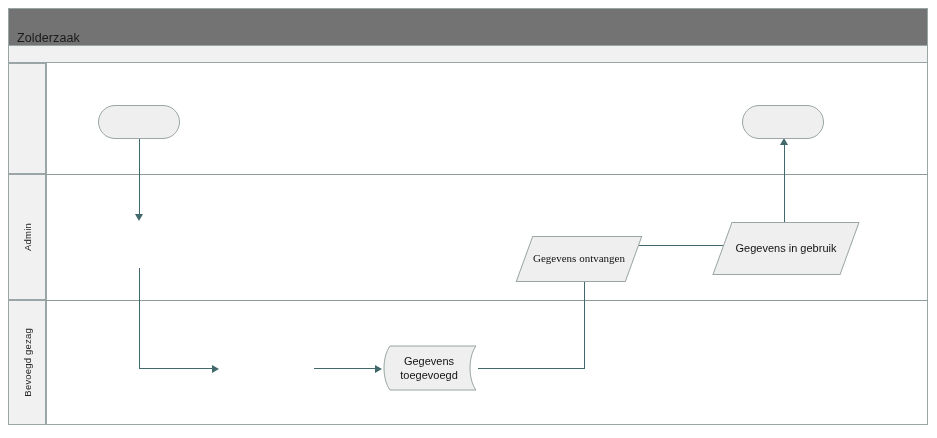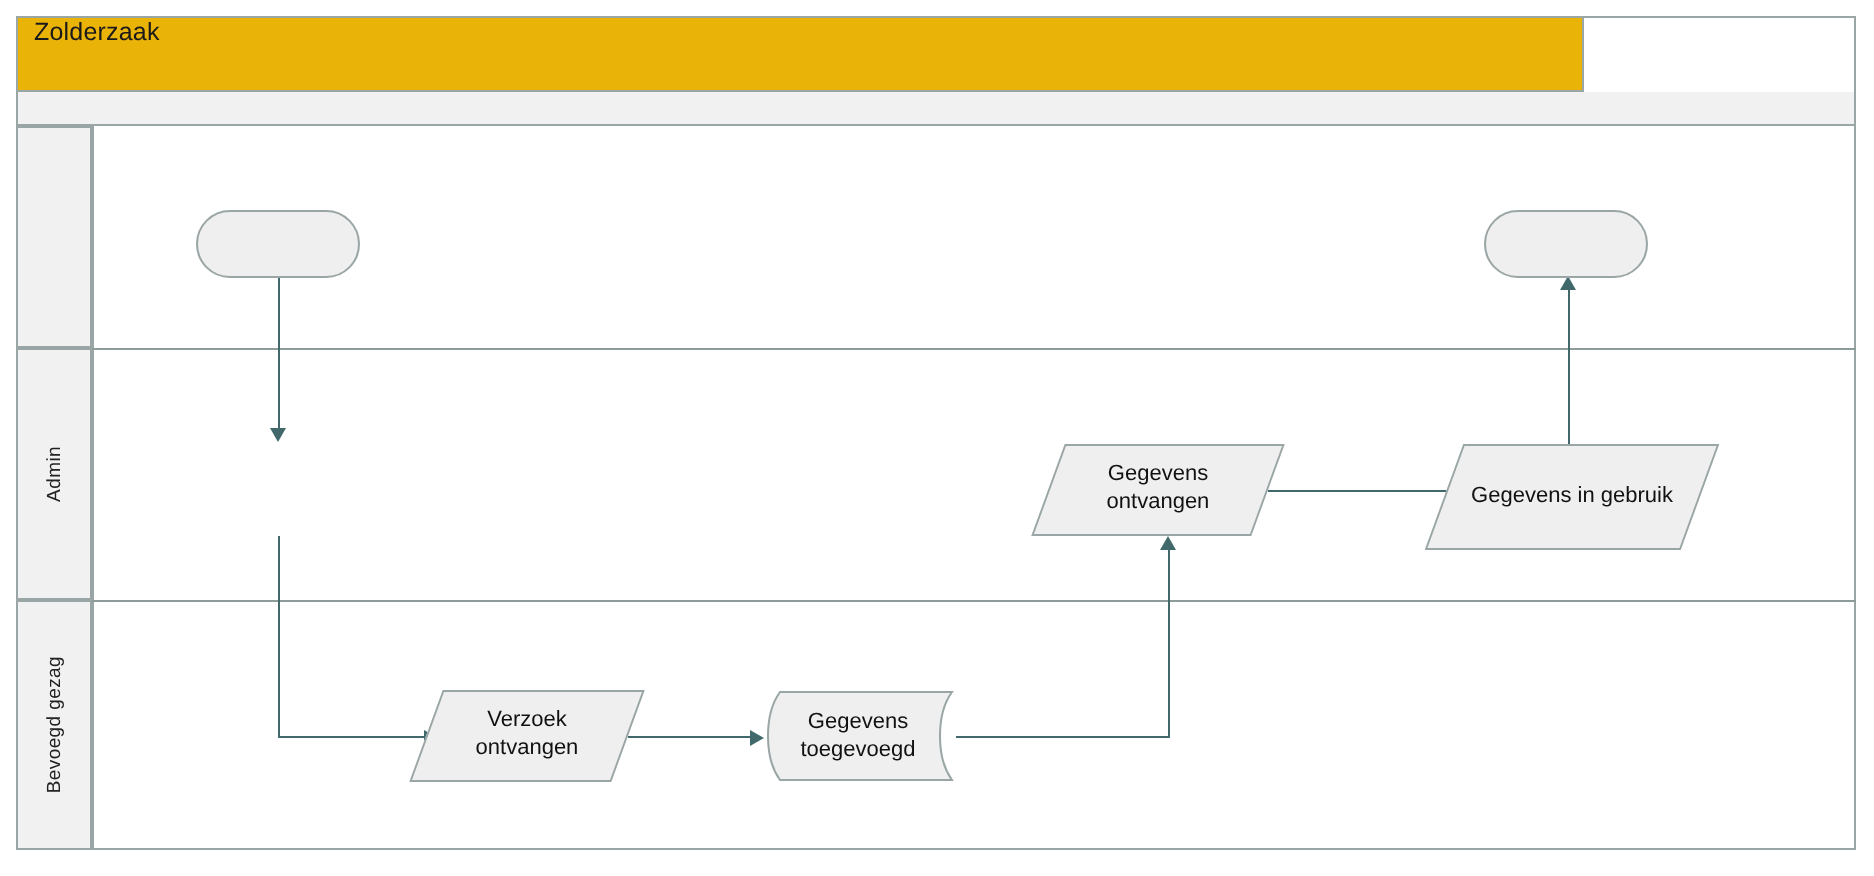--- a/index.html
+++ b/index.html
@@ -20,26 +20,26 @@
     position:absolute;
     left:8px; top:8px;
     width:920px; height:417px;
     border:1px solid #9aa5a5;
     box-sizing:border-box;
     background:#ffffff;
   }
   .pool-title{
     position:absolute;
     left:8px; top:8px;
-    width:784px; height:38px;
-    box-sizing:border-box;
-    background:#eab308;
+    width:920px; height:38px;
+    box-sizing:border-box;
+    background:#737373;
     border:1px solid #9aa5a5;
     display:flex;
-    align-items:flex-start;
+    align-items:flex-end;
     padding-left:8px;
     font-size:12.5px;
     color:#1a1a1a;
     letter-spacing:.1px;
   }
   .pool-subbar{
     position:absolute;
     left:8px; top:46px;
     width:920px; height:17px;
     box-sizing:border-box;
@@ -209,34 +209,30 @@
 
   <div class="node event" style="left:98px;top:105px;width:82px;height:34px;">
     <span class="txt"></span>
   </div>
 
   <div class="node event" style="left:742px;top:105px;width:82px;height:34px;">
     <span class="txt"></span>
   </div>
 
 
-  <div class="node para" style="left:524px;top:222px;width:110px;height:46px;">
+  <div class="node para" style="left:524px;top:236px;width:110px;height:46px;font-family:Liberation Serif, serif;">
     <div class="skin"></div>
     <span class="txt">Gegevens ontvangen</span>
   </div>
 
   <div class="node para" style="left:722px;top:222px;width:128px;height:53px;">
     <div class="skin"></div>
     <span class="txt">Gegevens in gebruik</span>
   </div>
 
-  <div class="node para" style="left:213px;top:345px;width:101px;height:46px;">
-    <div class="skin"></div>
-    <span class="txt">Verzoek ontvangen</span>
-  </div>
 
   <div class="node wavy" style="left:380px;top:345px;width:98px;height:48px;">
     <svg viewBox="0 0 98 46" preserveAspectRatio="none">
       <path d="M 10 1 L 96 1 C 88 12, 88 34, 96 45 L 10 45 C 2 34, 2 12, 10 1 Z" fill="#efefef" stroke="#9aa5a5" stroke-width="1"></path>
     </svg>
     <span class="txt">Gegevens toegevoegd</span>
   </div>
 
 </div>
 

